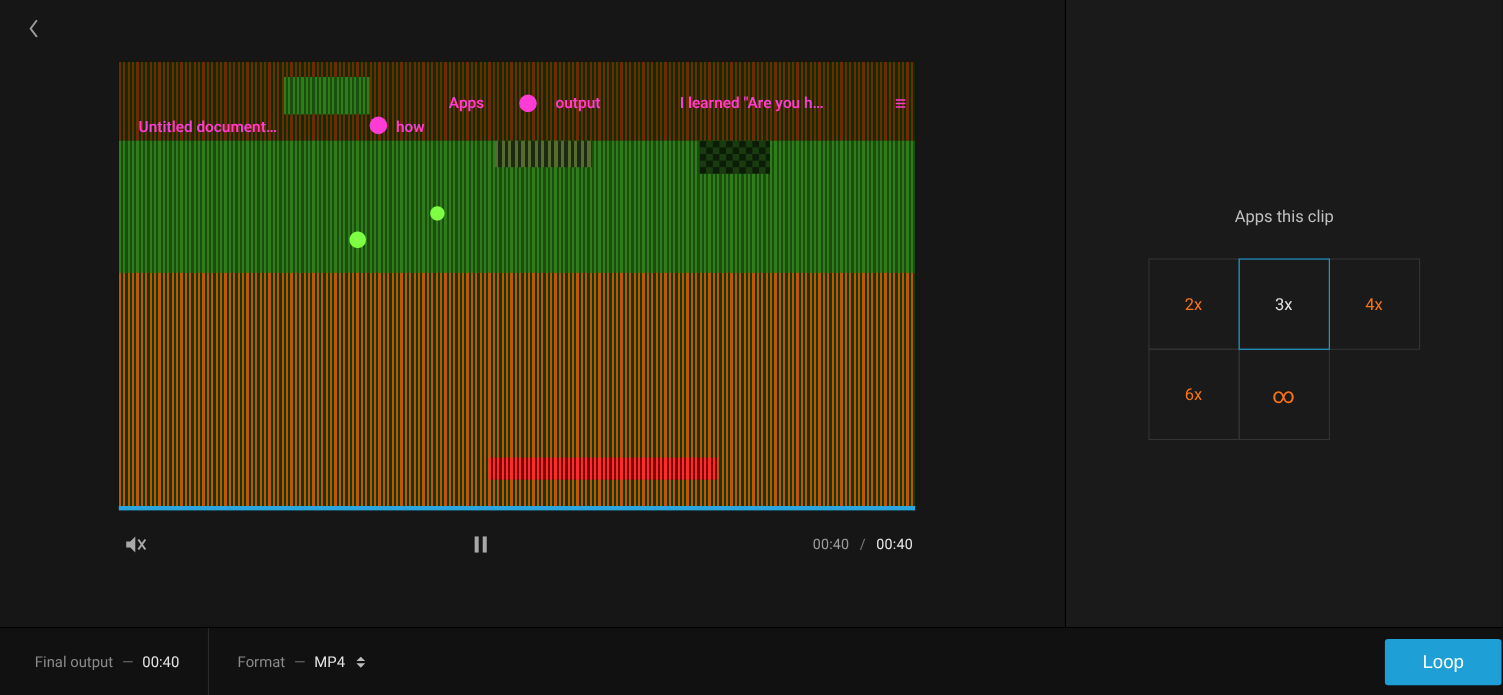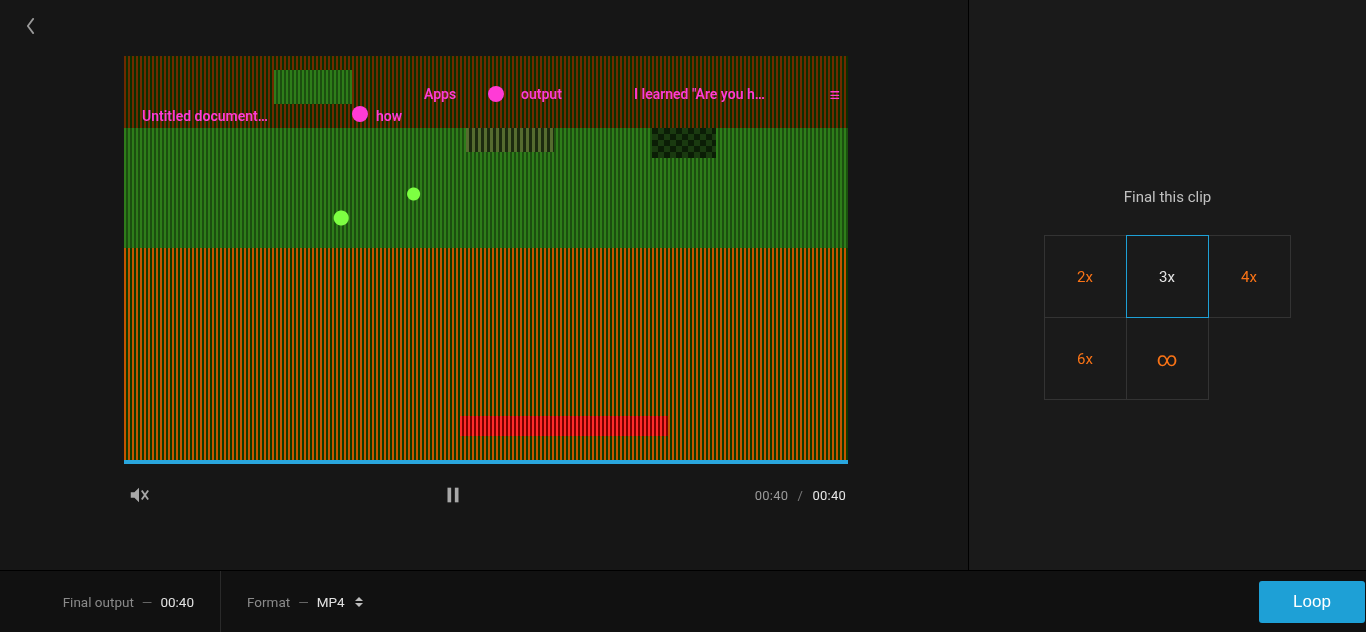--- a/index.html
+++ b/index.html
@@ -1,19 +1,19 @@
 <!DOCTYPE html>
 <html><head>
 <meta charset="utf-8">
 <style>
   * { box-sizing: border-box; margin: 0; padding: 0; }
   html, body { width: 1366px; height: 632px; overflow: hidden; font-family: -apple-system, "Segoe UI", Roboto, Arial, sans-serif; background: #0f0f0f; color: #a8a8a8; }
   .app { display: flex; flex-direction: column; width: 100%; height: 100%; }
   .main { flex: 1; display: flex; min-height: 0; }
-  .preview-pane { flex: 1; position: relative; background: #161616; padding: 18px 20px 22px 20px; display: flex; flex-direction: column; }
+  .preview-pane { flex: 1; position: relative; background: #161616; padding: 18px 20px 22px 4px; display: flex; flex-direction: column; }
   .back-btn { position: absolute; top: 14px; left: 18px; width: 24px; height: 24px; display: flex; align-items: center; justify-content: center; color: #9a9a9a; cursor: pointer; }
   .back-btn svg { width: 9px; height: 16px; }
   .video-wrap { margin: 38px 0 0 104px; width: 724px; }
   .video-frame { width: 724px; height: 404px; position: relative; overflow: hidden; background: #000; }
   
   .vf-band { position: absolute; left: 0; right: 0; }
   .vf-strip-top { top: 0; height: 72px; background: repeating-linear-gradient(90deg,#6f2a00 0 2px,#0c2e00 2px 4px); }
   .vf-strip-mid1 { top: 72px; height: 120px; background: linear-gradient(0deg,transparent,transparent), repeating-linear-gradient(90deg,#2e7d1a 0 2px,#1c4f0f 2px 4px); background-color:#2e7d1a; }
   .vf-strip-mid1::after{content:"";position:absolute;inset:0;background:radial-gradient(circle at 40% 55%, #7dff42 0 6px, transparent 7px), radial-gradient(circle at 30% 75%, #7dff42 0 7px, transparent 8px);}
   .vf-strip-mid2 { top: 192px; height: 212px; background: repeating-linear-gradient(90deg,#c45500 0 2px,#0f3b00 2px 4px); }
@@ -44,21 +44,21 @@
   
   .side-pane { width: 398px; background:#1a1a1a; border-left:1px solid #000; display:flex; flex-direction:column; align-items:center; padding-top: 188px; }
   .side-title { color:#c0c0c0; font-size:15px; font-weight:400; margin-bottom:30px; }
   .loop-grid { display:grid; grid-template-columns:repeat(3,82px); grid-template-rows:repeat(2,82px); }
   .loop-cell { border:1px solid #333; margin:-1px 0 0 -1px; display:flex; align-items:center; justify-content:center; font-size:15px; color:#f97316; cursor:pointer; background:transparent; }
   .loop-cell.selected { border:1px solid #1ea0d6; color:#e5e5e5; position:relative; z-index:1; }
   .loop-cell .inf { font-size:20px; }
   
   .bottom { height:62px; background:#111; border-top:1px solid #000; display:flex; align-items:stretch; }
   .b-seg { display:flex; align-items:center; padding:0 26px; font-size:13.5px; color:#9a9a9a;justify-content:space-between; }
-  .b-seg.first { border-right:1px solid #2a2a2a; width:221px; justify-content:flex-end; }
+  .b-seg.first { border-right:1px solid #2a2a2a; width:190px; justify-content:flex-end; }
   .b-label{color:#8a8a8a}
   .b-dash{color:#6a6a6a;margin:0 8px}
   .b-val{color:#e2e2e2}
   .format-toggle{display:inline-flex;align-items:center;gap:10px;cursor:pointer}
   .sort-ico{width:10px;display:inline-flex;flex-direction:column;gap:2px}
   .sort-ico::before,.sort-ico::after{content:"";width:0;height:0;border-left:4px solid transparent;border-right:4px solid transparent}
   .sort-ico::before{border-bottom:4px solid #bdbdbd}
   .sort-ico::after{border-top:4px solid #bdbdbd}
   .spacer{flex:1}
   .loop-btn{align-self:center;margin-right:1px;width:106px;height:42px;border:none;border-radius:3px;background:#1ea0d6;color:#0a0a0a;color:#fff;font-size:17px;font-weight:500;cursor:pointer}
@@ -115,21 +115,21 @@
           <div class="time">
             <span class="cur">00:40</span>
             <span class="sep">/</span>
             <span class="dur">00:40</span>
           </div>
         </div>
       </div>
     </div>
 
     <div class="side-pane">
-      <div class="side-title">Final this clip</div>
+      <div class="side-title">Apps this clip</div>
       <div class="loop-grid" id="loop-grid">
           <div class="loop-cell">
             <span>2x</span>
           </div>
           <div class="loop-cell selected">
             <span>3x</span>
           </div>
           <div class="loop-cell">
             <span>4x</span>
           </div>

